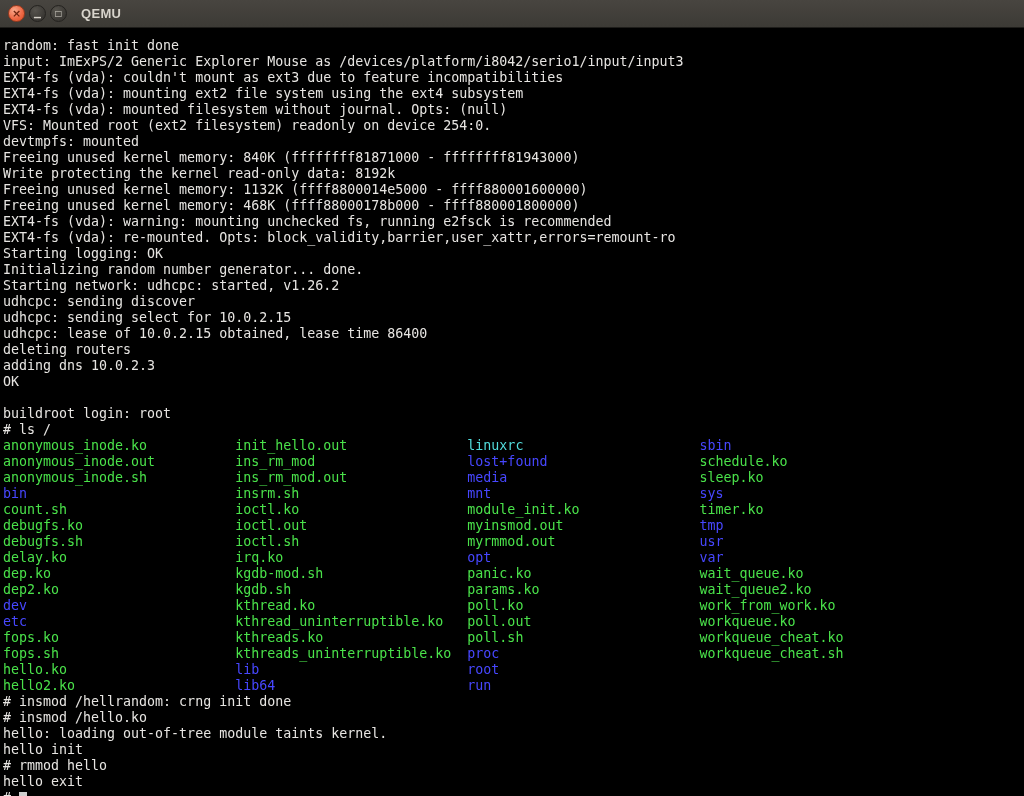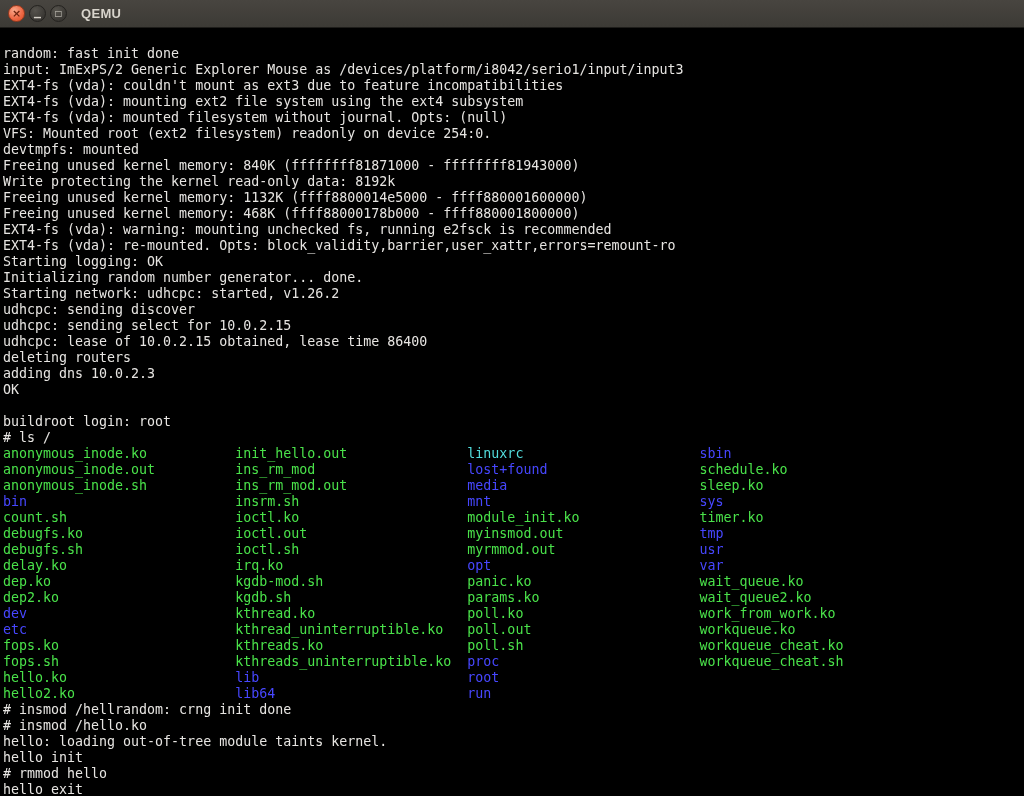--- a/index.html
+++ b/index.html
@@ -64,21 +64,21 @@
     margin-left: 10px;
     letter-spacing: 0.3px;
   }
   .terminal {
     position: absolute;
     top: 28px; left: 0;
     width: 1024px;
     height: 768px;
     box-sizing: border-box;
     background: #000;
-    padding: 18px 0 0 3px;
+    padding: 10px 0 0 3px;
     font-family: "DejaVu Sans Mono", monospace;
     font-size: 13.3px;
     line-height: 16px;
     color: #e7e5e2;
     white-space: pre;
     overflow: hidden;
   }
   .line { height: 16px; }
   .cursor {
     display: inline-block;

